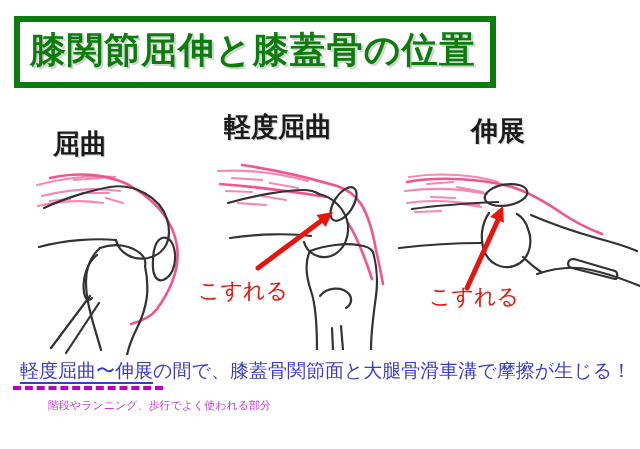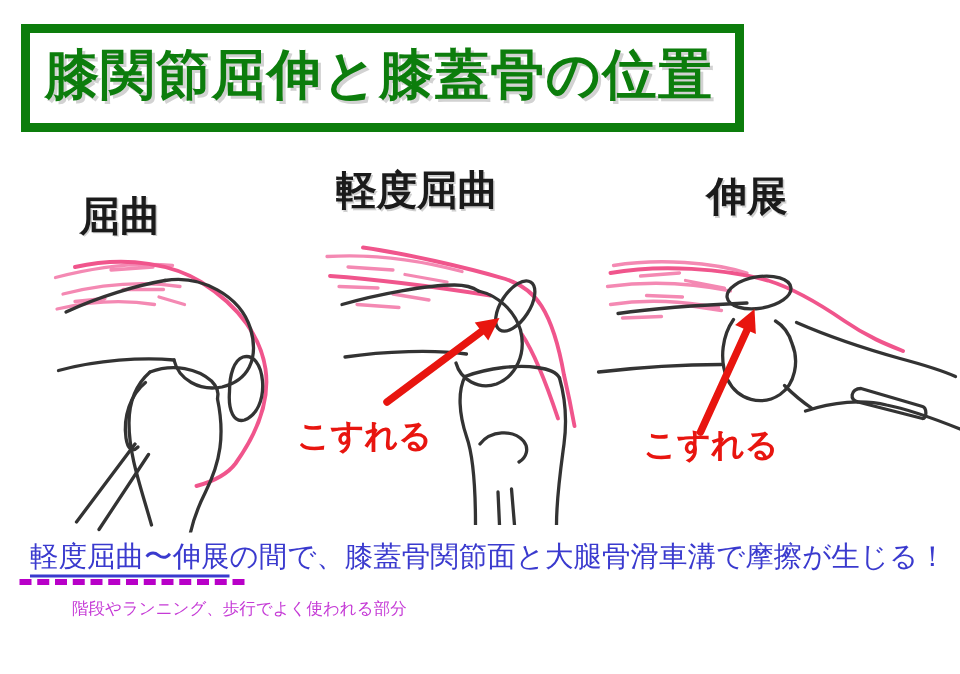--- a/index.html
+++ b/index.html
@@ -21,21 +21,21 @@
     text-shadow:1px 1px 0 #cfcfcf;white-space:nowrap;
   }
   #label-flexion{left:53px;top:126px;}
   #label-slight-flexion{left:224px;top:109px;}
   #label-extension{left:471px;top:113px;}
   svg.fig{position:absolute;}
   #fig-flexion{left:20px;top:150px;}
   #fig-slight-flexion{left:190px;top:155px;}
   #fig-extension{left:395px;top:160px;}
   .rub-label{
-    position:absolute;font-size:22px;font-weight:bold;color:#e8150f;white-space:nowrap;
+    position:absolute;font-size:22px;font-weight:normal;color:#e8150f;white-space:nowrap;
   }
   #rub-label-1{left:198px;top:276px;}
   #rub-label-2{left:429px;top:282px;}
   .caption1{
     position:absolute;left:20px;top:358px;font-size:19px;color:#3a3ace;
     white-space:nowrap;letter-spacing:0px;
   }
   .cap-underline{
     border-bottom:2px solid #3a3ace;padding-bottom:1px;text-align:center;
   }

